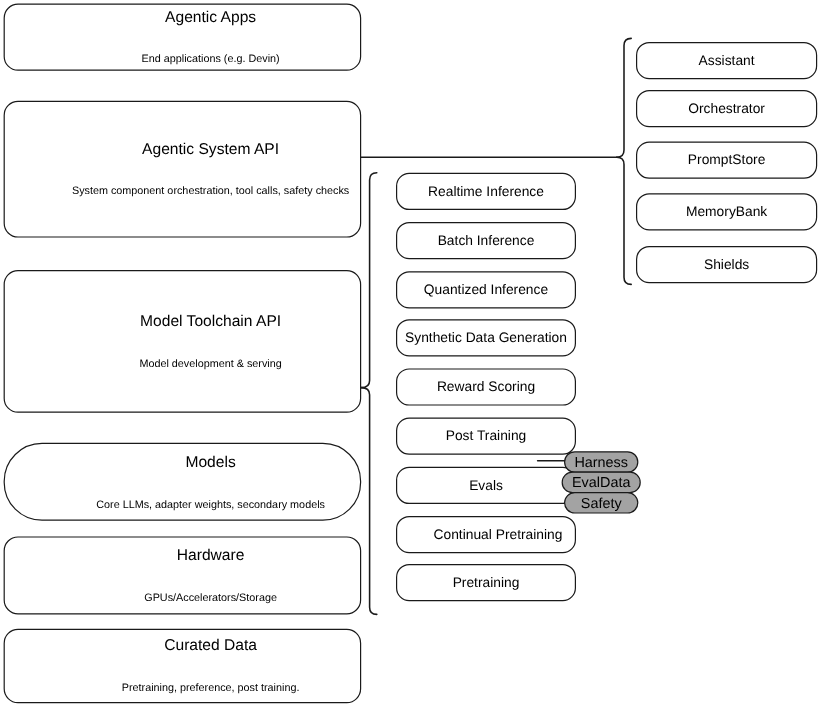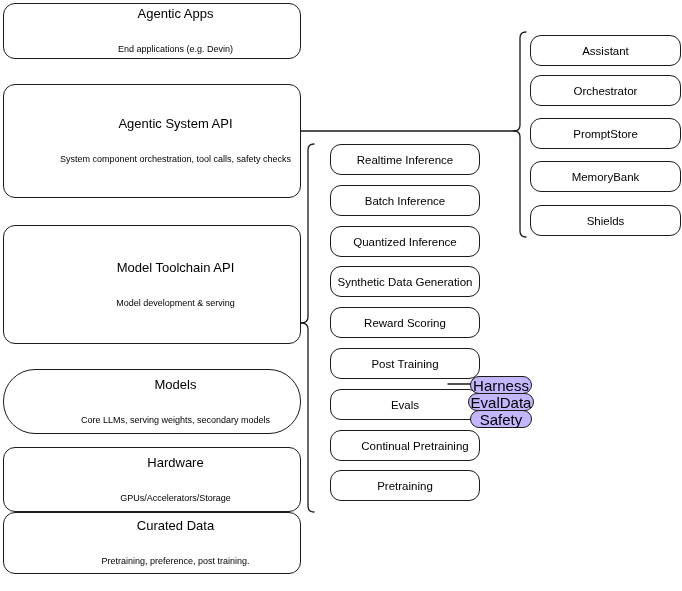--- a/index.html
+++ b/index.html
@@ -69,25 +69,25 @@
   .right-chip {
     left: 530px;
     width: 151px;
     height: 31px;
   }
   .pill {
     position: absolute;
     box-sizing: border-box;
     border: 1.3px solid #1a1a1a;
     border-radius: 999px;
-    background: #c4b5fd;
+    background: #a3a3a3;
     display: flex;
     align-items: center;
     justify-content: center;
-    font-size: 15px;
+    font-size: 12px;
     line-height: 13px;
     color: #000;
     z-index: 5;
   }
   svg.overlay {
     position: absolute;
     left: 0;
     top: 0;
     width: 682px;
     height: 591px;
@@ -127,29 +127,29 @@
     <div class="subtitle">System component orchestration, tool calls, safety checks</div>
   </div>
 
   <div class="box stack-box" style="top:225px; height:119px;">
     <div class="title">Model Toolchain API</div>
     <div class="subtitle">Model development &amp; serving</div>
   </div>
 
   <div class="box stack-box" style="top:369px; height:65px;border-radius:32px;">
     <div class="title">Models</div>
-    <div class="subtitle">Core LLMs, serving weights, secondary models</div>
+    <div class="subtitle">Core LLMs, adapter weights, secondary models</div>
   </div>
 
   <div class="box stack-box" style="top:447px; height:65px;">
     <div class="title">Hardware</div>
     <div class="subtitle">GPUs/Accelerators/Storage</div>
   </div>
 
-  <div class="box stack-box" style="top:512px; height:62px;">
+  <div class="box stack-box" style="top:524px; height:62px;">
     <div class="title">Curated Data</div>
     <div class="subtitle">Pretraining, preference, post training.</div>
   </div>
 
   <div class="chip mid-chip" style="top:144px;">
     <span>Realtime Inference</span>
   </div>
   <div class="chip mid-chip" style="top:185px;">
     <span>Batch Inference</span>
   </div>

